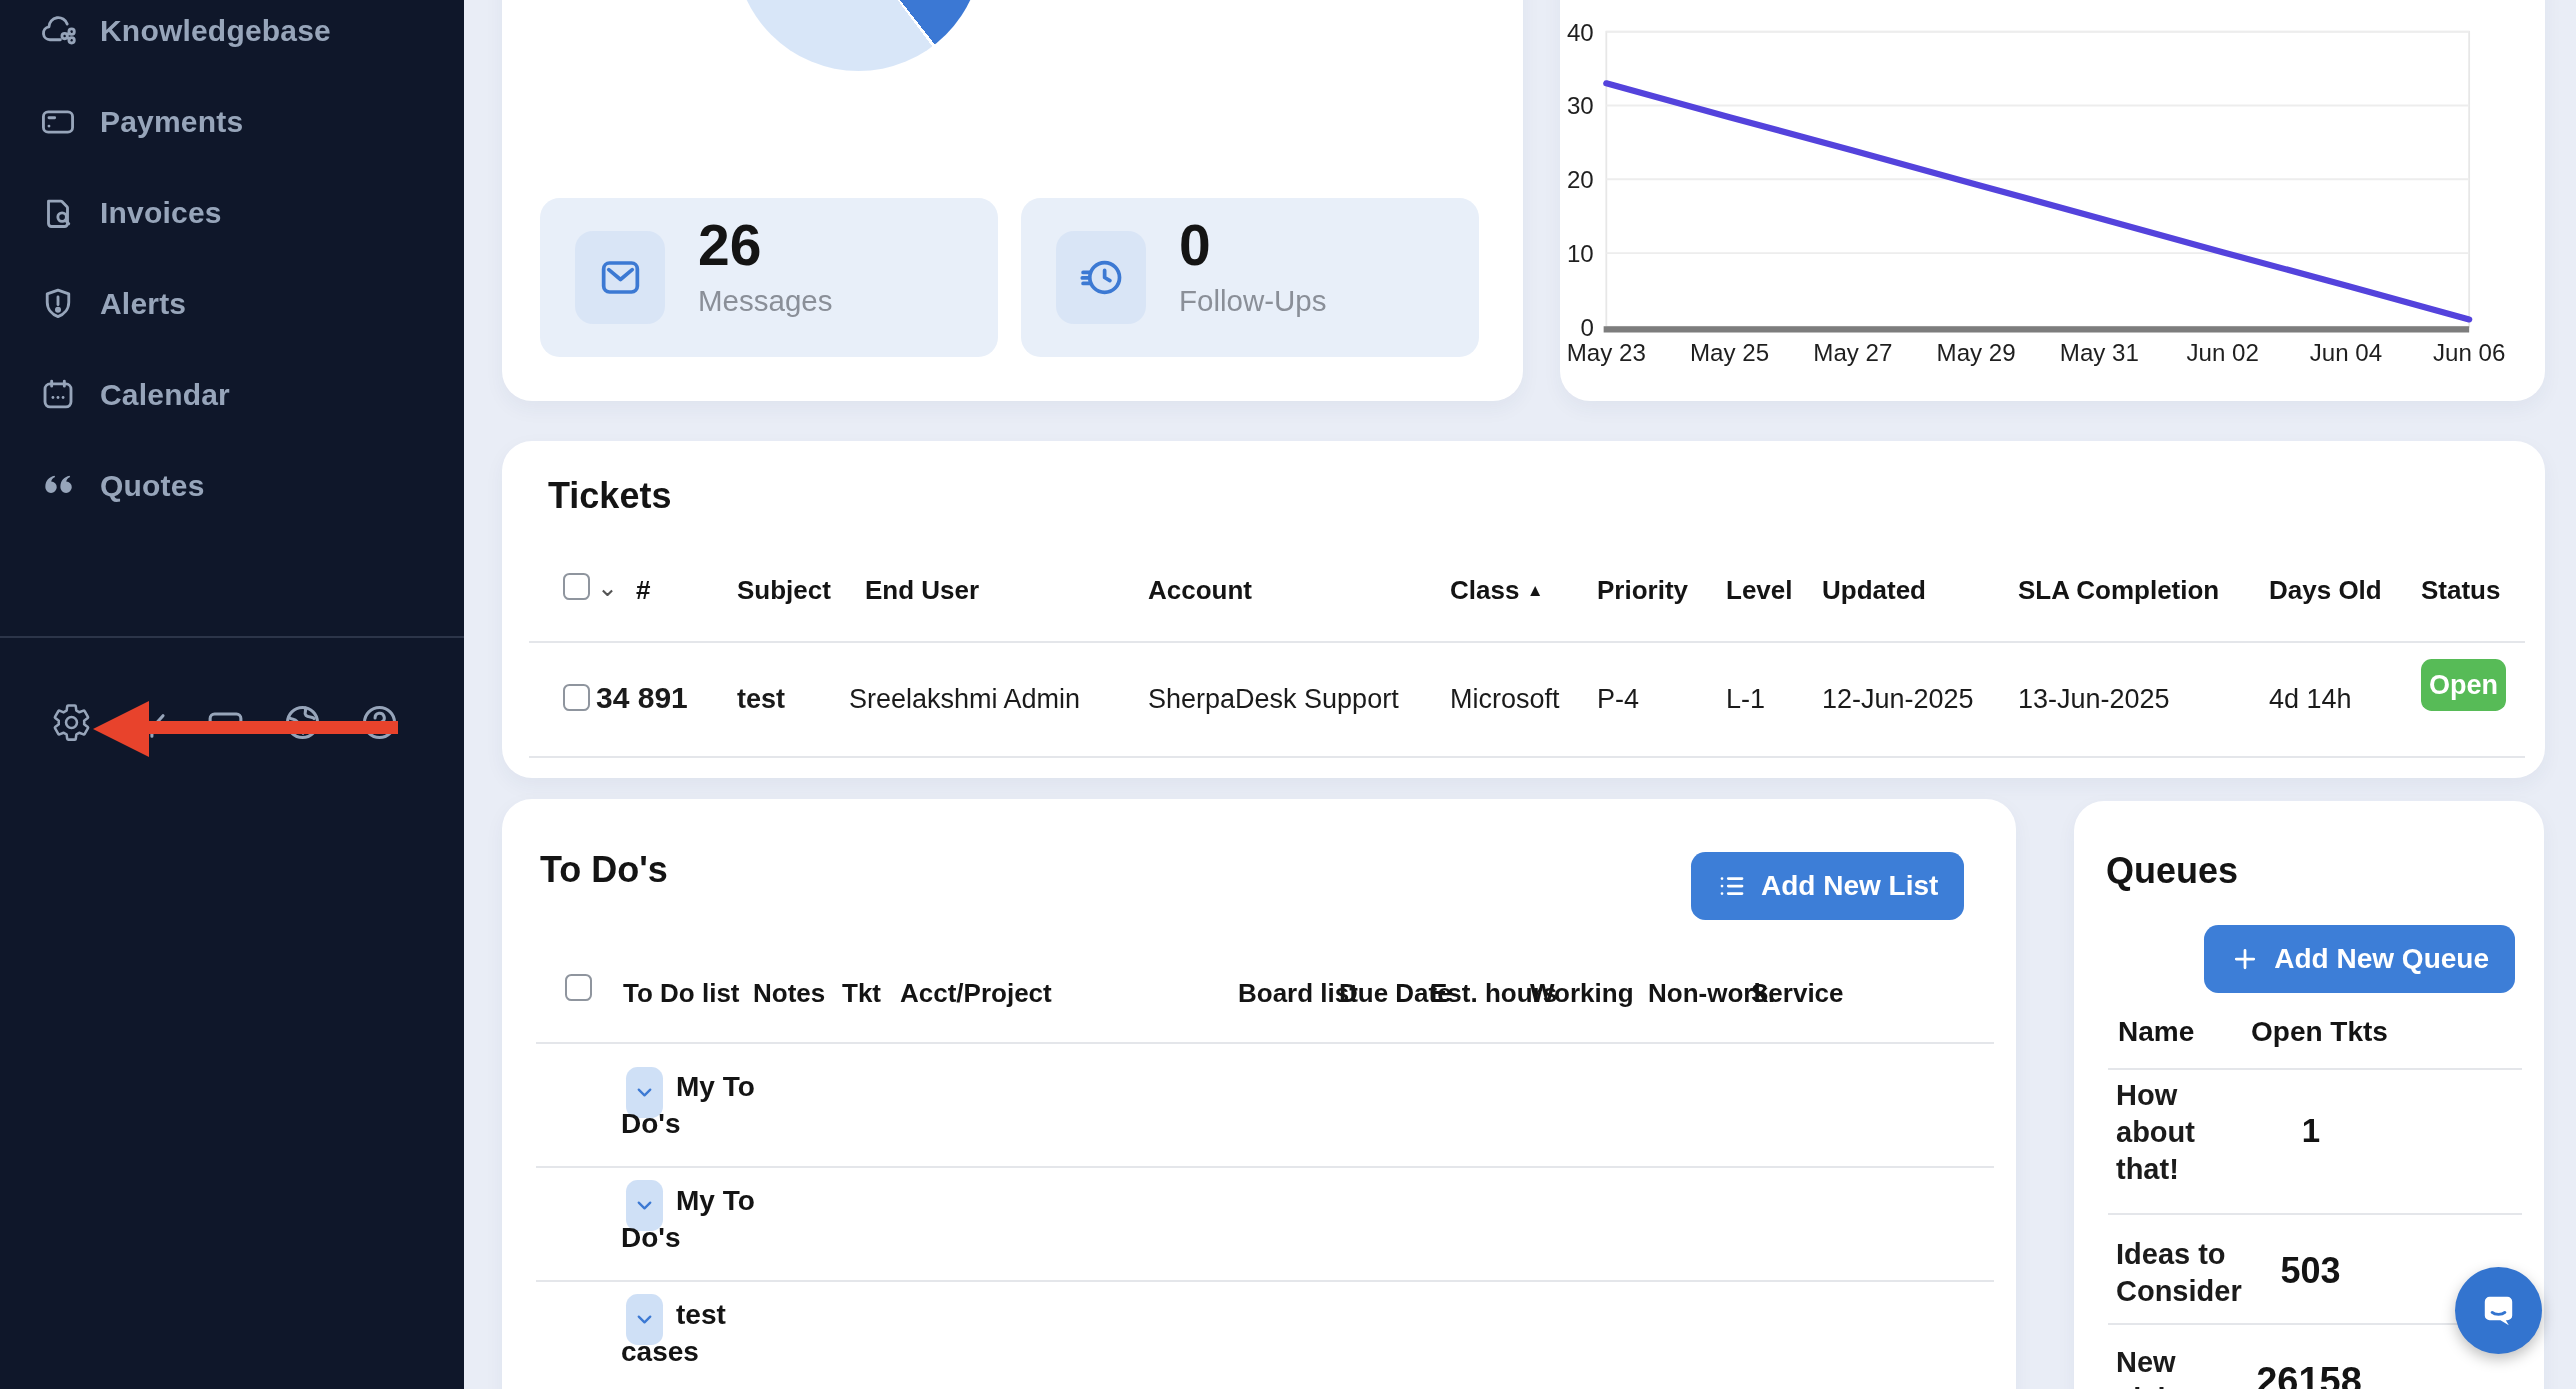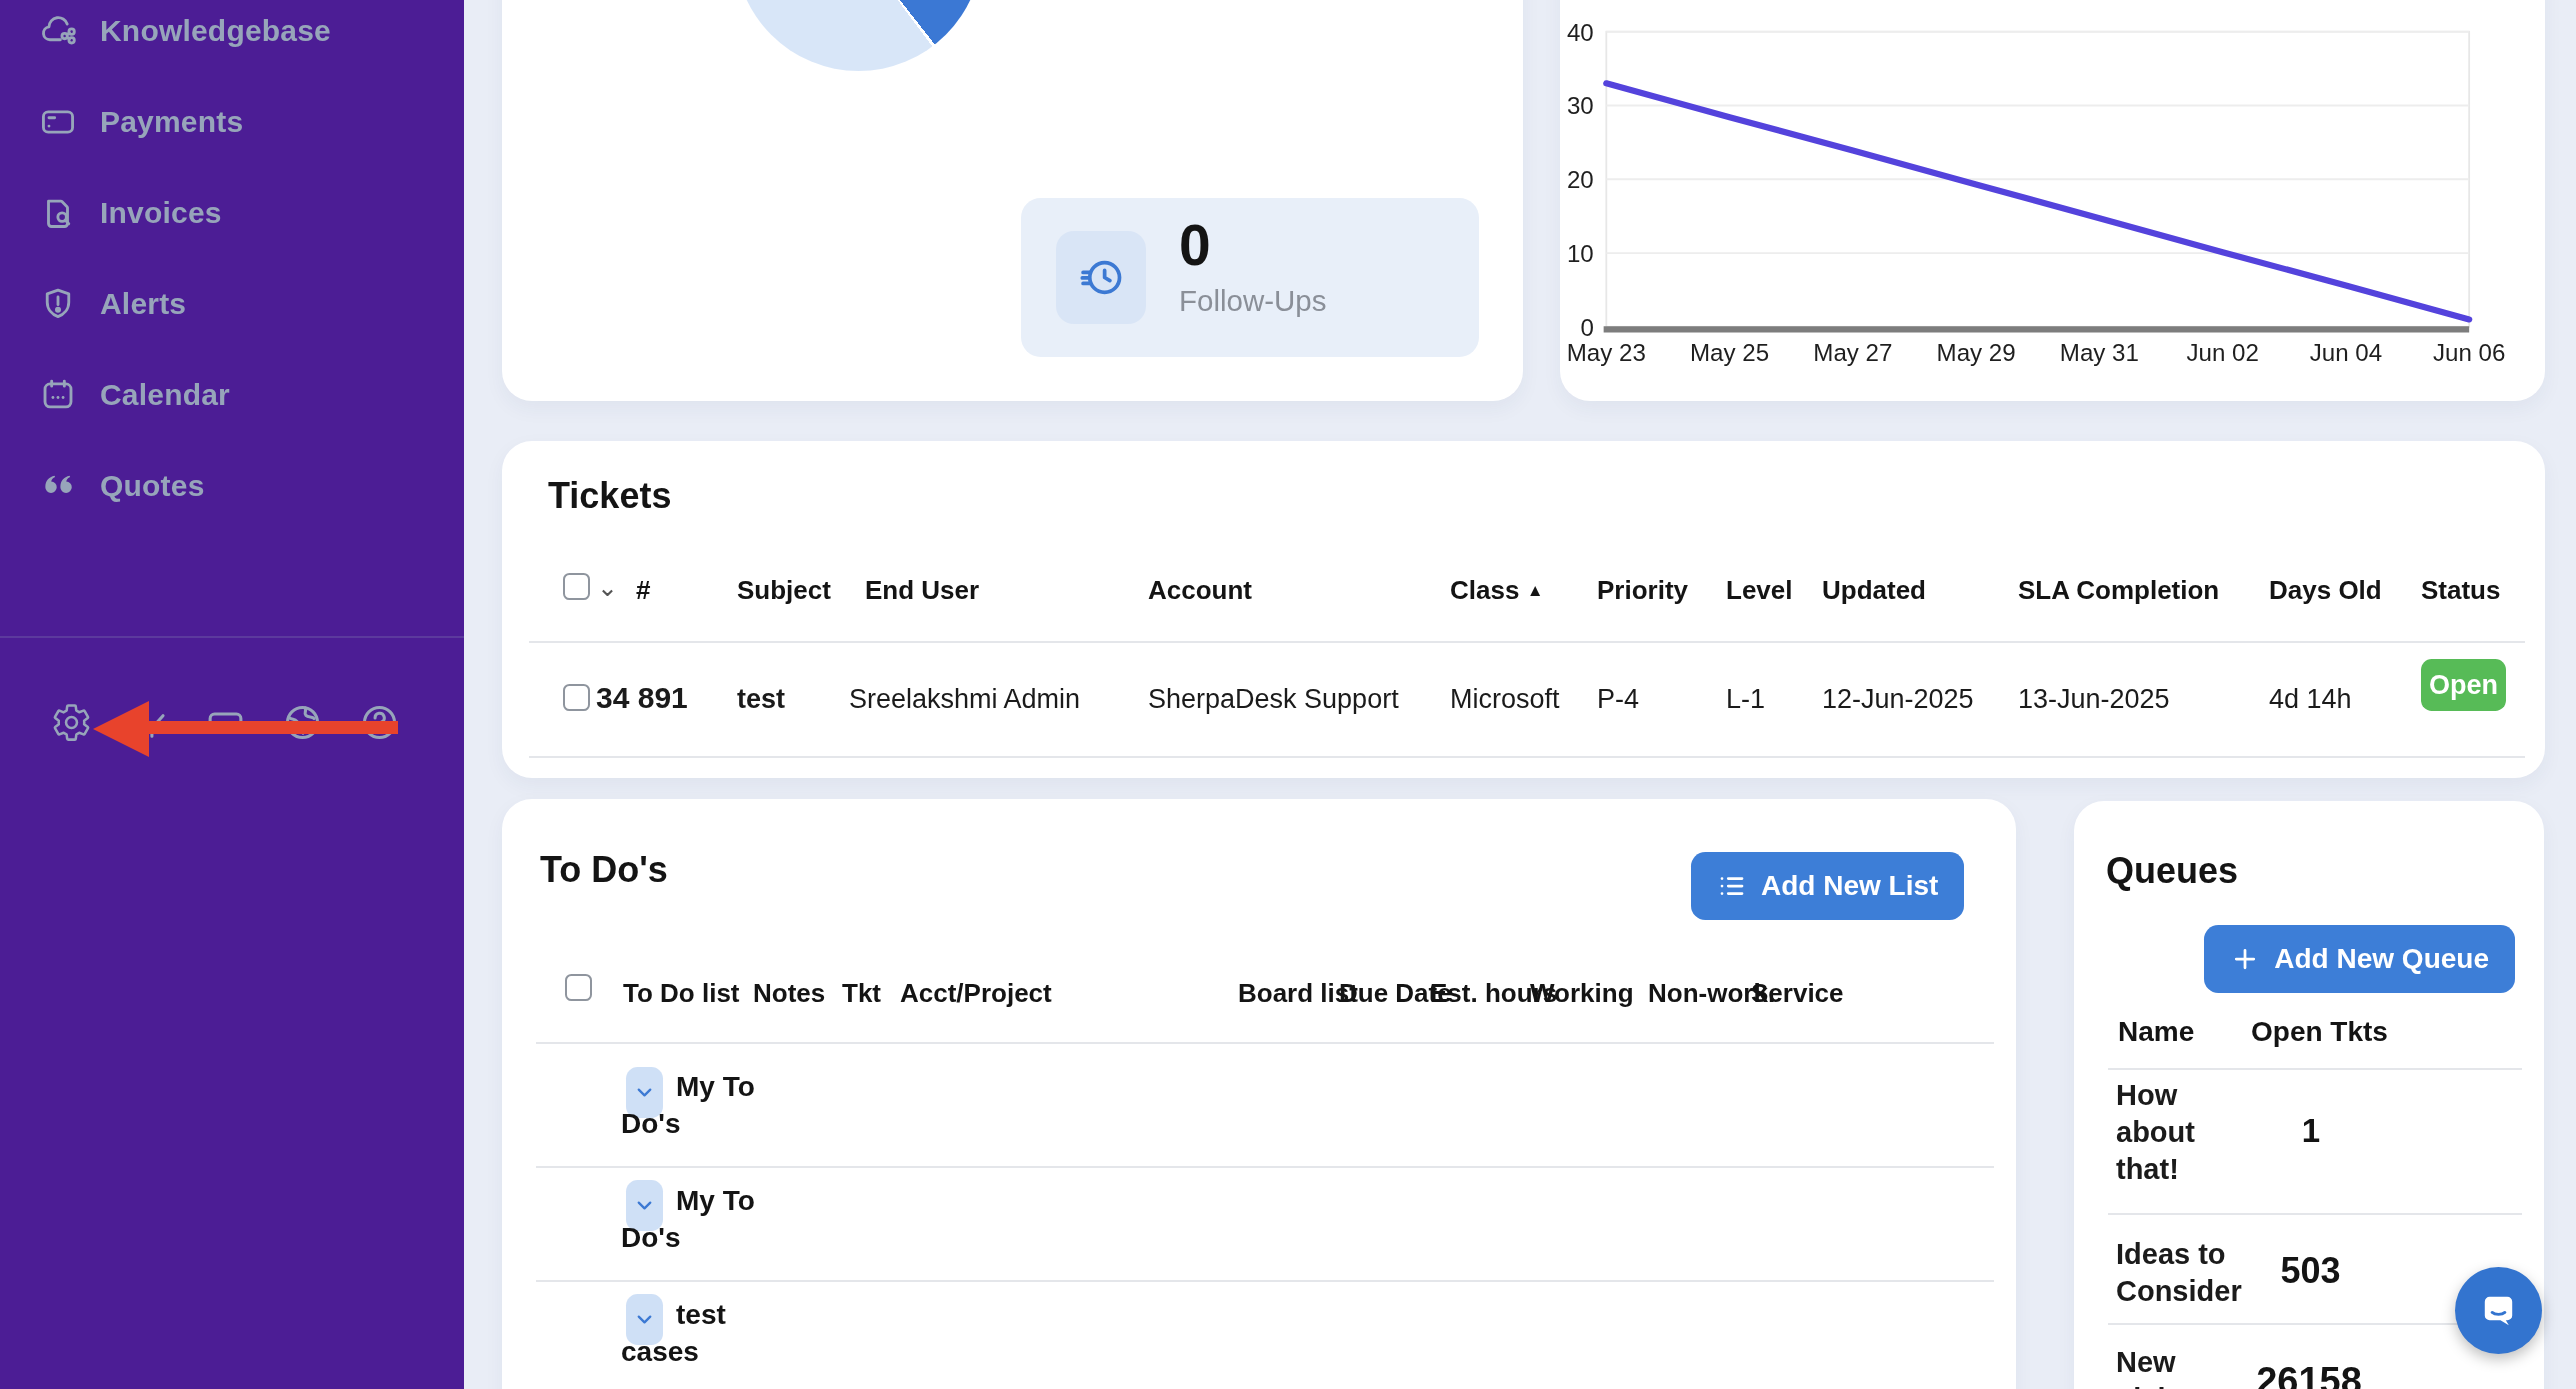--- a/index.html
+++ b/index.html
@@ -1,21 +1,21 @@
 <!DOCTYPE html>
 <html style="--accent: #3d7ed7;font-size:14.3px"><head>
 <meta charset="utf-8">
 <style>
   * { margin:0; padding:0; box-sizing:border-box; }
   html,body { width:2576px; height:1389px; overflow:hidden; }
   body { font-family:"Liberation Sans", sans-serif; background:#e9edf6; position:relative; }
   #screen { position:absolute; inset:0; overflow:hidden; }
 
   
-  .sidebar { position:absolute; left:0; top:0; width:464px; height:1389px; background:#4c1d95; z-index:3; }
+  .sidebar { position:absolute; left:0; top:0; width:464px; height:1389px; background:#0f172a; z-index:3; }
   .nav { position:absolute; left:0; top:-15px; width:100%; }
   .nav-item { height:91px; display:flex; align-items:center; padding-left:39px; cursor:pointer; }
   .nav-item .ico { width:38px; height:38px; flex:0 0 38px; display:flex; align-items:center; justify-content:center; }
   .nav-item .lbl { margin-left:23px; font-size:30px; font-weight:600; color:#97a5ba; letter-spacing:0.2px; }
   .side-divider { position:absolute; left:0; top:636px; width:100%; height:1.8px; background:rgba(151,165,186,.22); }
   .footer-icons { position:absolute; left:51px; top:702px; display:flex; gap:36px; }
   .footer-icons .fico { width:41px; height:41px; display:flex; align-items:center; justify-content:center; cursor:pointer; }
   .arrow-body { position:absolute; left:149px; top:721px; width:249px; height:13.4px; background:#e8432c; z-index:6; }
   .arrow-head { position:absolute; left:93px; top:701px; width:0; height:0; z-index:6;
                 border-top:28px solid transparent; border-bottom:28px solid transparent; border-right:56px solid #e8432c; }
@@ -190,20 +190,30 @@
 
     <div class="arrow-body"></div>
     <div class="arrow-head"></div>
   </aside>
 
   <div class="main">
 
     <section class="card" id="card-overview">
       <div class="pie" style="background: conic-gradient(rgb(216, 230, 248) 0deg, rgb(216, 230, 248) 113deg, rgb(255, 255, 255) 113deg, rgb(255, 255, 255) 114.5deg, rgb(59, 120, 212) 114.5deg, rgb(59, 120, 212) 141.8deg, rgb(255, 255, 255) 141.8deg, rgb(255, 255, 255) 143.3deg, rgb(216, 230, 248) 143.3deg, rgb(216, 230, 248) 360deg);"></div>
 
+      <div class="stat-tile" id="stat-0">
+        <div class="stat-icon">
+          <svg class="blue-ico" width="47" height="47" viewBox="0 0 24 24">
+            <rect x="3.4" y="4.6" width="17.2" height="14.8" rx="3"></rect>
+            <path d="M6 8l6 5 6-5"></path>
+          </svg>
+        </div>
+        <div class="stat-num">26</div>
+        <div class="stat-lbl">Messages</div>
+      </div>
 
       <div class="stat-tile" id="stat-1">
         <div class="stat-icon">
           <svg class="blue-ico" width="47" height="47" viewBox="0 0 24 24">
             <circle cx="13.6" cy="12" r="7.6"></circle>
             <path d="M13.6 8.4V12l2.7 1.6"></path>
             <path d="M2.6 9.4h3.6M2.2 12.2h3M2.6 15h3.6"></path>
           </svg>
         </div>
         <div class="stat-num">0</div>

